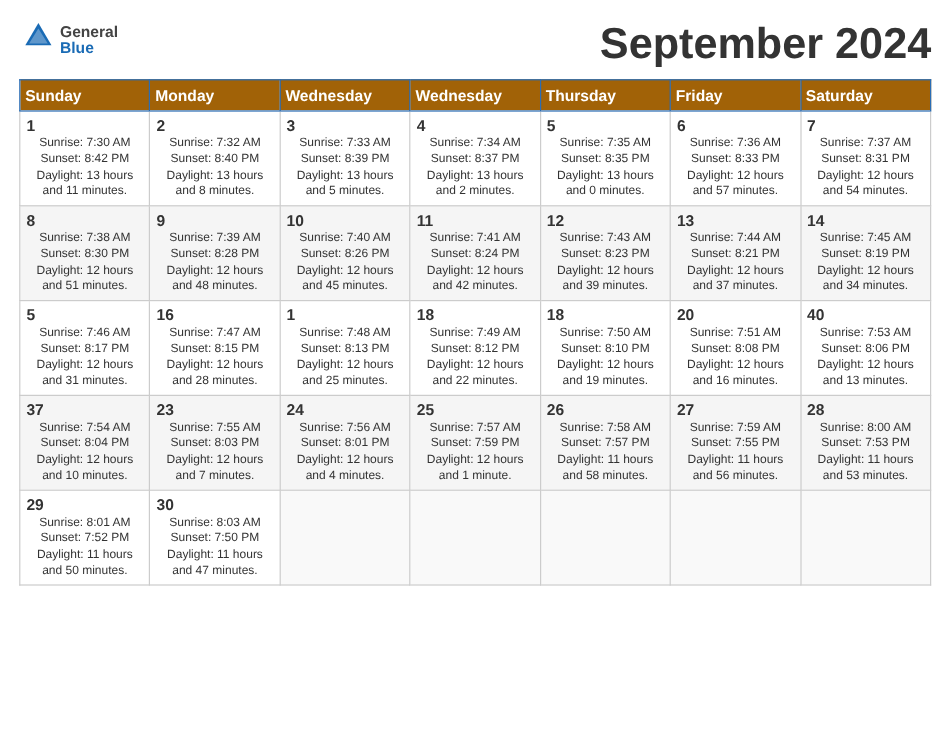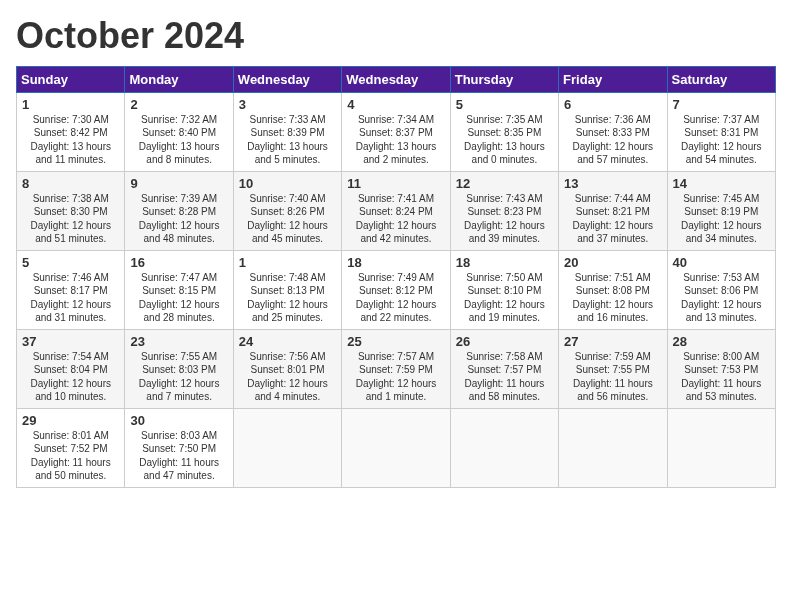--- a/index.html
+++ b/index.html
@@ -39,21 +39,21 @@
       font-size: 15px;
       color: #555;
       margin-top: 2px;
     }
     .calendar {
       width: 100%;
       border-collapse: collapse;
       font-size: 10.5px;
     }
     .calendar th {
-      background: #4c1d95;
+      background: #a16207;
       color: #fff;
       padding: 5px 4px;
       text-align: left;
       font-size: 13px;
       font-weight: bold;
       border: 1px solid #2a6db5;
     }
     .calendar td {
       border: 1px solid #ccc;
       vertical-align: top;
@@ -82,22 +82,34 @@
       background: #f9f9f9 !important;
     }
     .last-row td {
       height: 68px;
     }
   </style>
 </head>
 <body>
 
 <div class="header">
+  <div class="logo">
+    <div>
+      <svg class="logo-icon" width="36" height="36" viewBox="0 0 36 36">
+        <polygon points="18,4 32,28 4,28" fill="#1a6bb5"></polygon>
+        <polygon points="18,10 28,26 8,26" fill="#fff" opacity="0.3"></polygon>
+      </svg>
+    </div>
+    <div style="margin-left:4px">
+      <div style="font-size:13px;font-weight:bold;color:#444;">General</div>
+      <div style="font-size:13px;font-weight:bold;color:#1a6bb5;margin-top:-2px;">Blue</div>
+    </div>
+  </div>
   <div class="title-block">
-    <div class="month-title">October 2024</div>
+    <div class="month-title">September 2024</div>
   </div>
 </div>
 
 <table class="calendar">
   <thead>
     <tr>
       <th>Sunday</th>
       <th>Monday</th>
       <th>Wednesday</th>
       <th>Wednesday</th>

